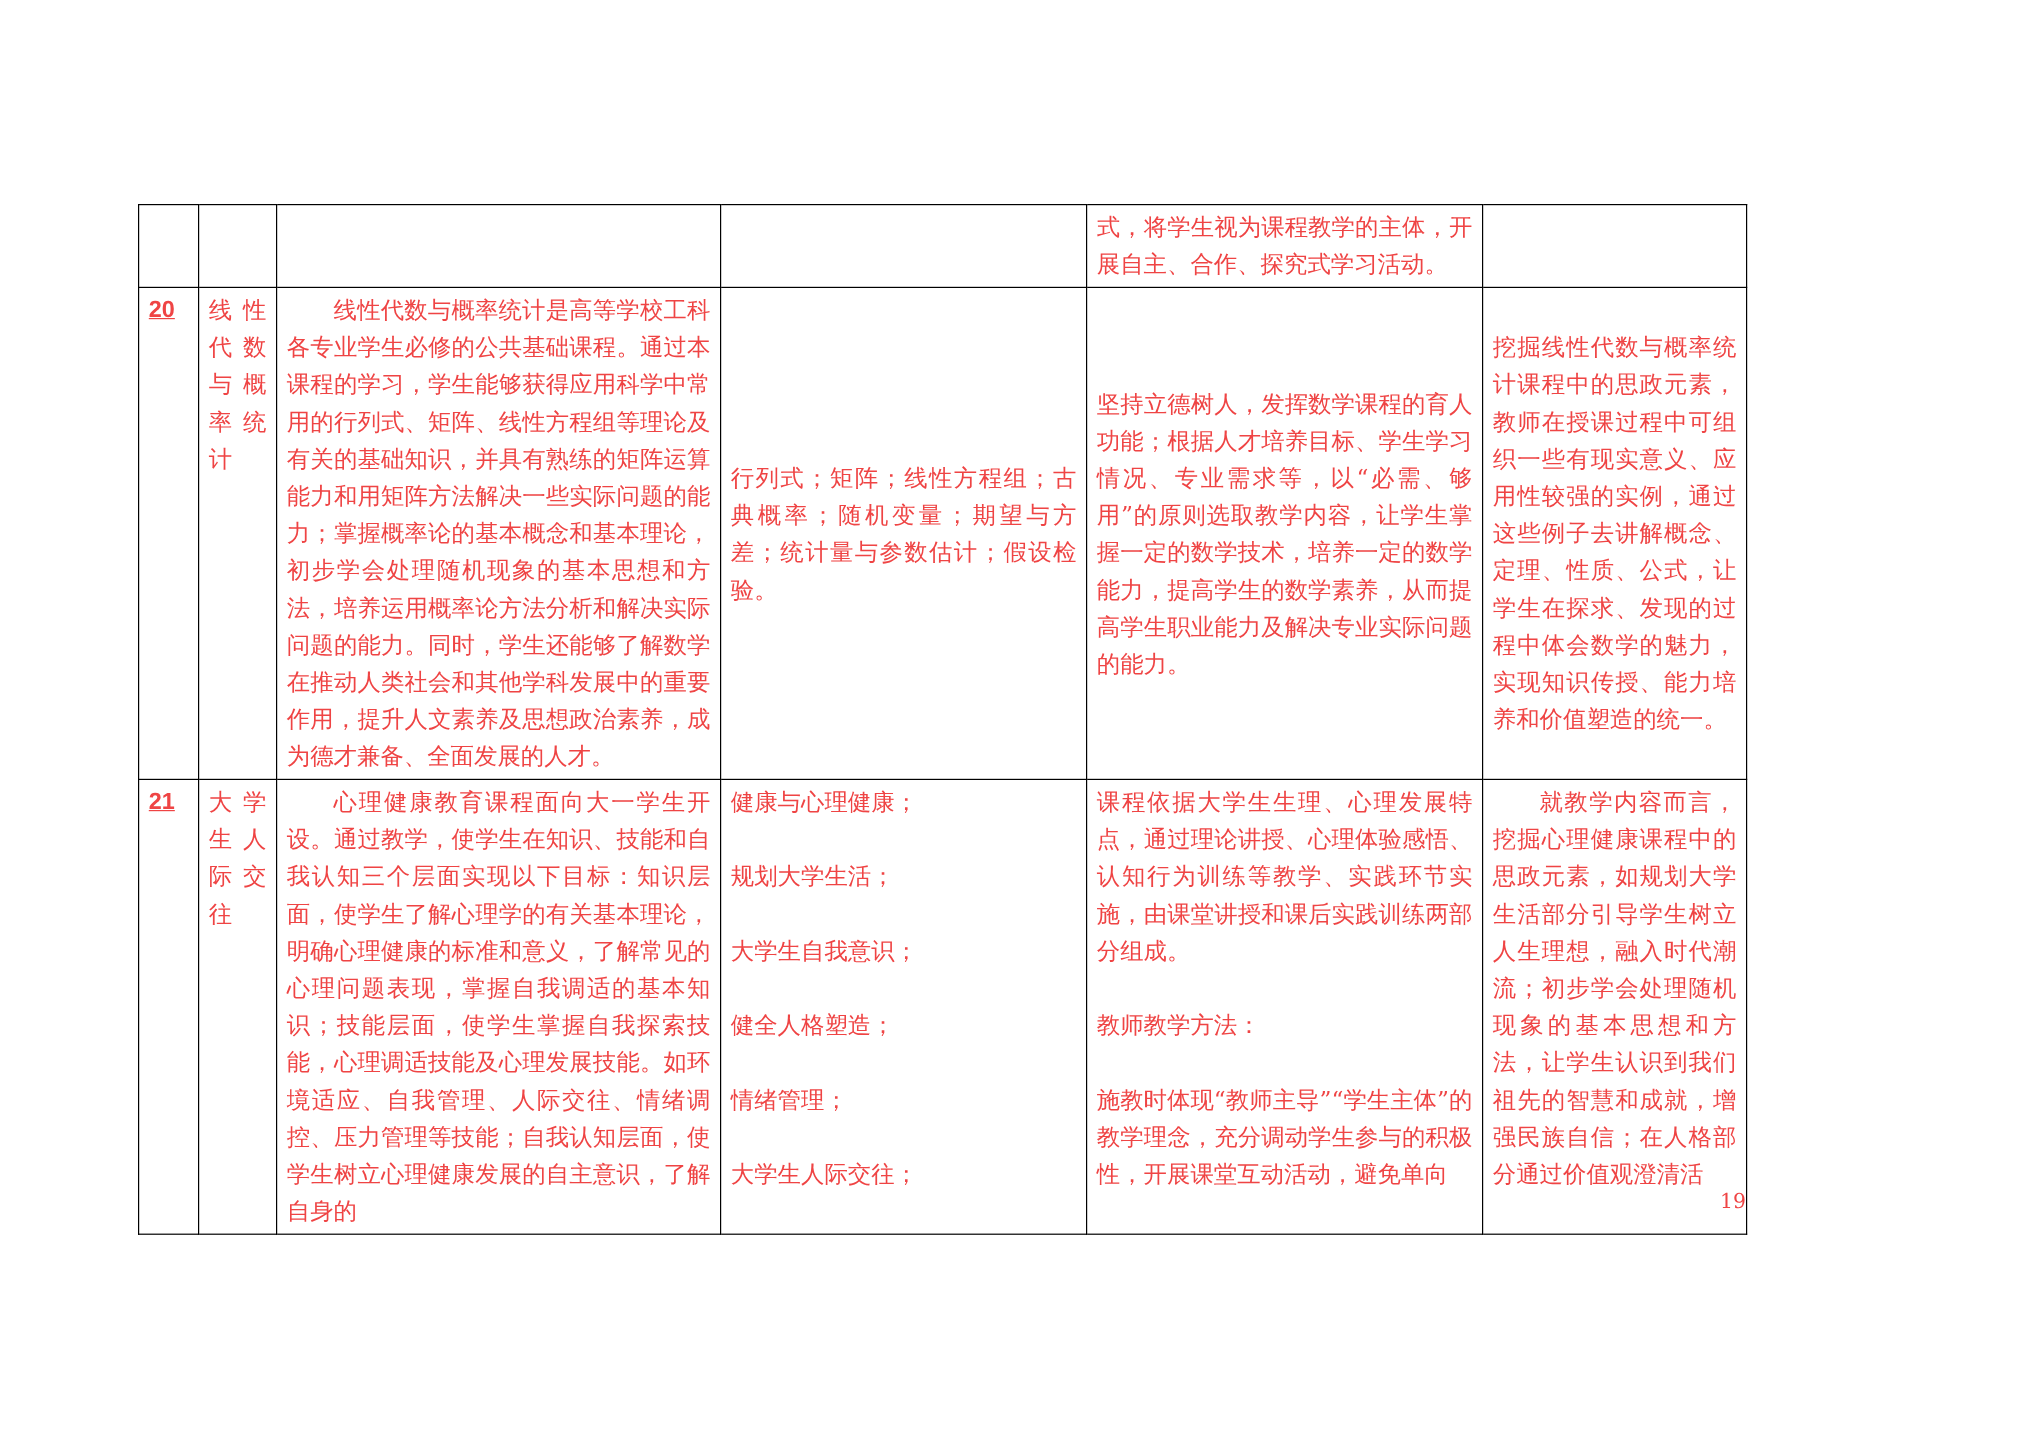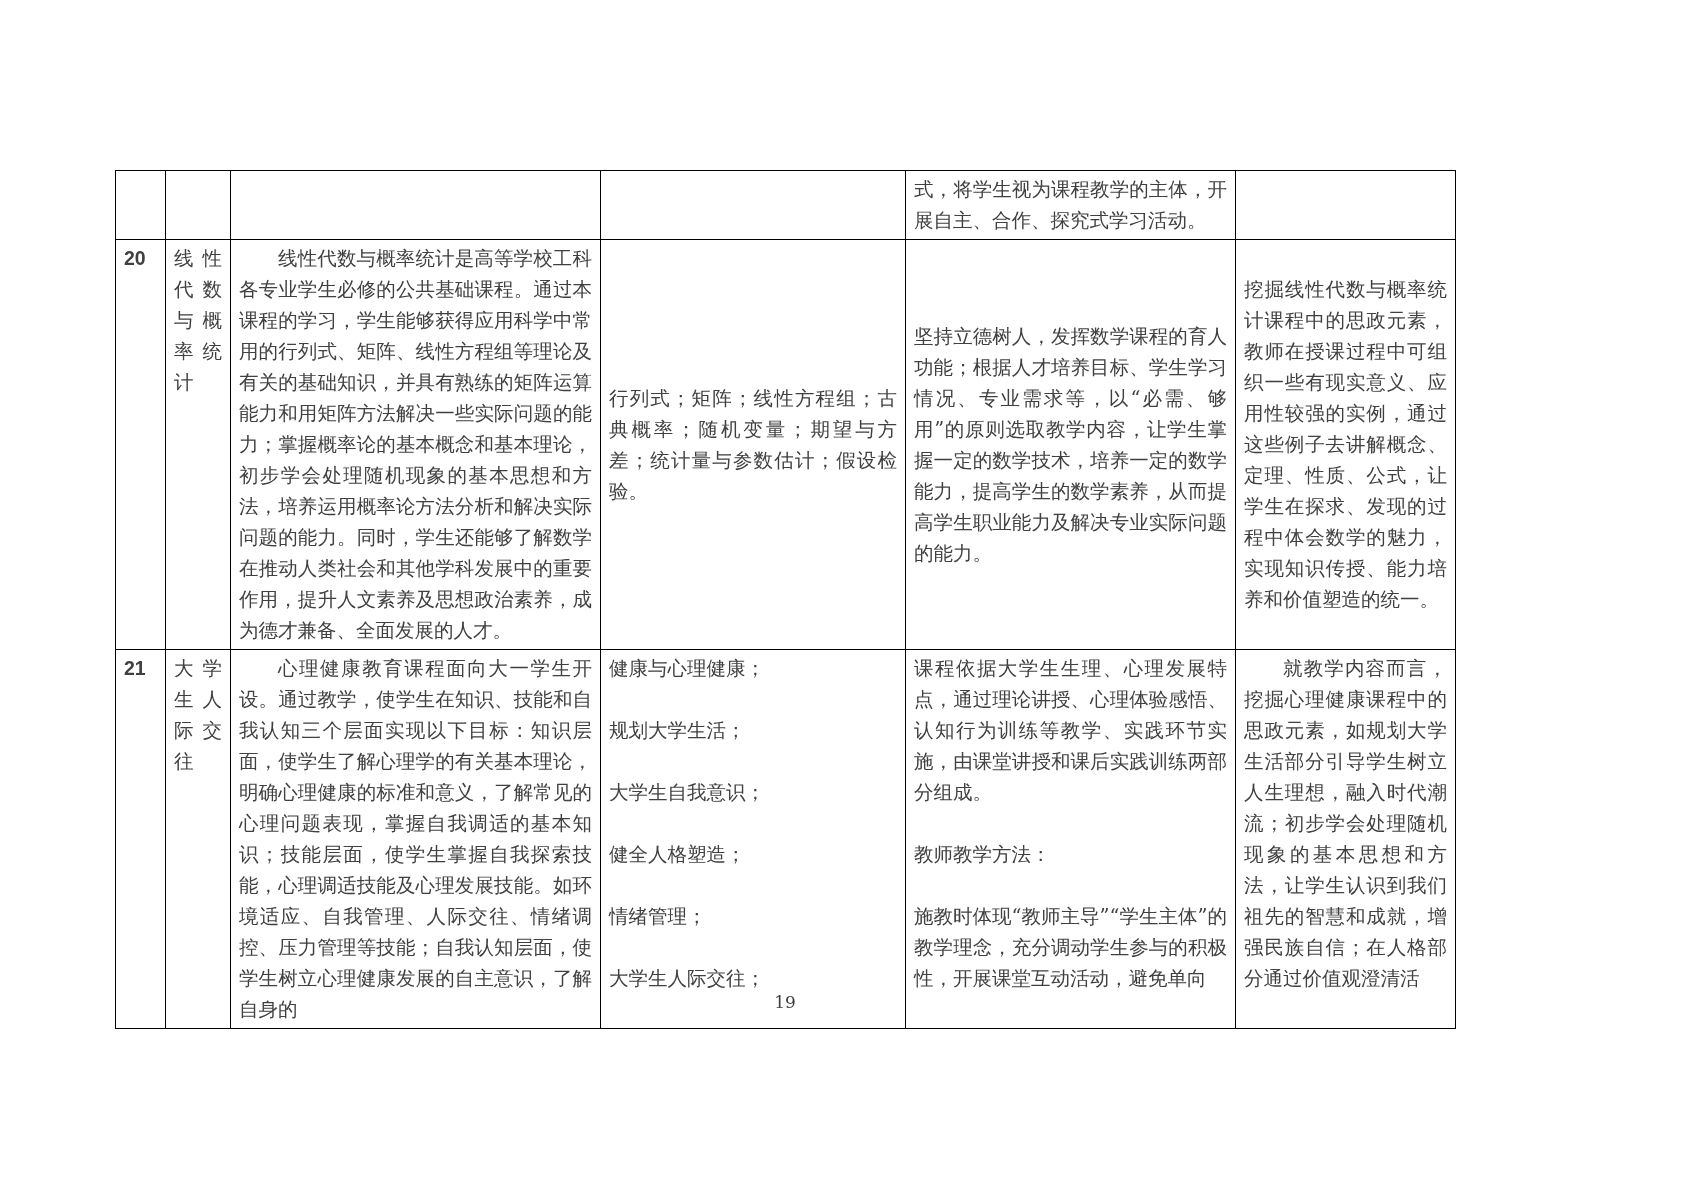--- a/index.html
+++ b/index.html
@@ -6,21 +6,21 @@
     margin: 0;
     padding: 0;
     background: #ffffff;
   }
   .page {
     position: relative;
     width: 1684px;
     height: 1185px;
     background: #ffffff;
     font-family: "DejaVu Serif", "Liberation Serif", serif;
-    color: #404040;
+    color: #ef4444;
     overflow: hidden;
   }
   table.course-table {
     position: absolute;
     left: 115px;
     top: 170px;
     width: 1340px;
     border-collapse: collapse;
     table-layout: fixed;
   }
@@ -33,39 +33,40 @@
     vertical-align: top;
     overflow: hidden;
     word-break: break-all;
   }
   td.num-cell {
     font-family: "Liberation Sans", "DejaVu Sans", sans-serif;
     font-weight: bold;
     font-size: 20px;
     text-align: center;
     vertical-align: middle;
+    text-decoration: underline;
   }
   td.course-cell {
     text-align: justify;
     text-align-last: justify;
     vertical-align: middle;
     padding: 3px 10px;
   }
   .indent { text-indent: 2em; }
   .vmid { vertical-align: middle !important; }
   .multi { white-space: pre-line; margin-left: 24px; }
   .row-cont { height: 62px; }
   .row-20 { height: 376px; }
   .row-21 { height: 327px; }
   .page-number {
     position: absolute;
     left: 115px;
     top: 992px;
     width: 1340px;
-    text-align: center;
+    text-align: right;
     font-size: 17px;
     font-family: "DejaVu Serif", "Liberation Serif", serif;
   }
 </style>
 </head>
 <body>
 
 <div class="page">
 
   <table class="course-table">

